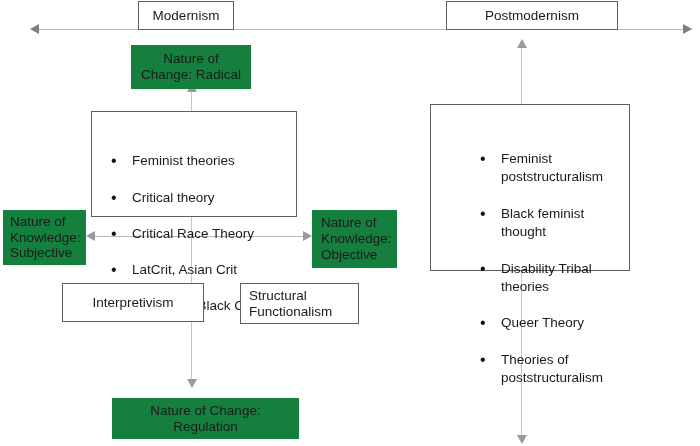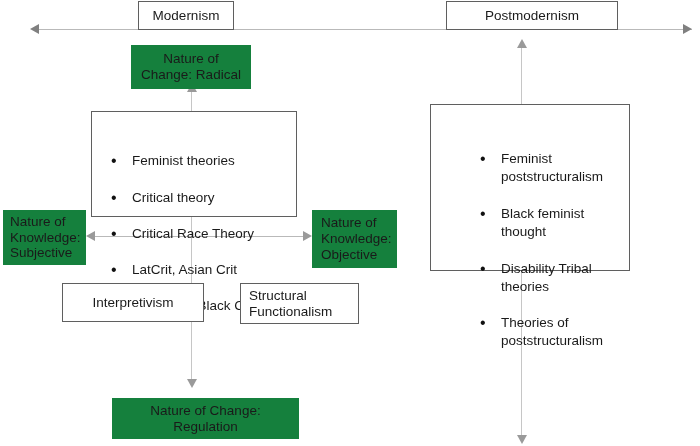--- a/index.html
+++ b/index.html
@@ -118,20 +118,21 @@
       <li>LatCrit, Asian Crit</li>
       <li>Tribal Crit, Black Crit</li>
     </ul>
   </div>
 
   <div class="box listbox" style="left:430px;top:104px;width:200px;height:167px;padding-top:11px;padding-left:32px;">
     <ul class="bul" style="padding-left:36px;line-height:1.33;">
       <li>Feminist poststructuralism</li>
       <li>Black feminist thought</li>
       <li>Disability Tribal theories</li>
+      <li>Queer Theory</li>
       <li>Theories of poststructuralism</li>
     </ul>
   </div>
 
   <div class="box" style="left:62px;top:283px;width:142px;height:39px;">Interpretivism</div>
 
   <div class="box" style="left:204px;top:283px;width:119px;height:41px;justify-content:flex-start;text-align:left;padding-left:8px;margin-left:36px;">Structural
 Functionalism</div>
 
 </div>

